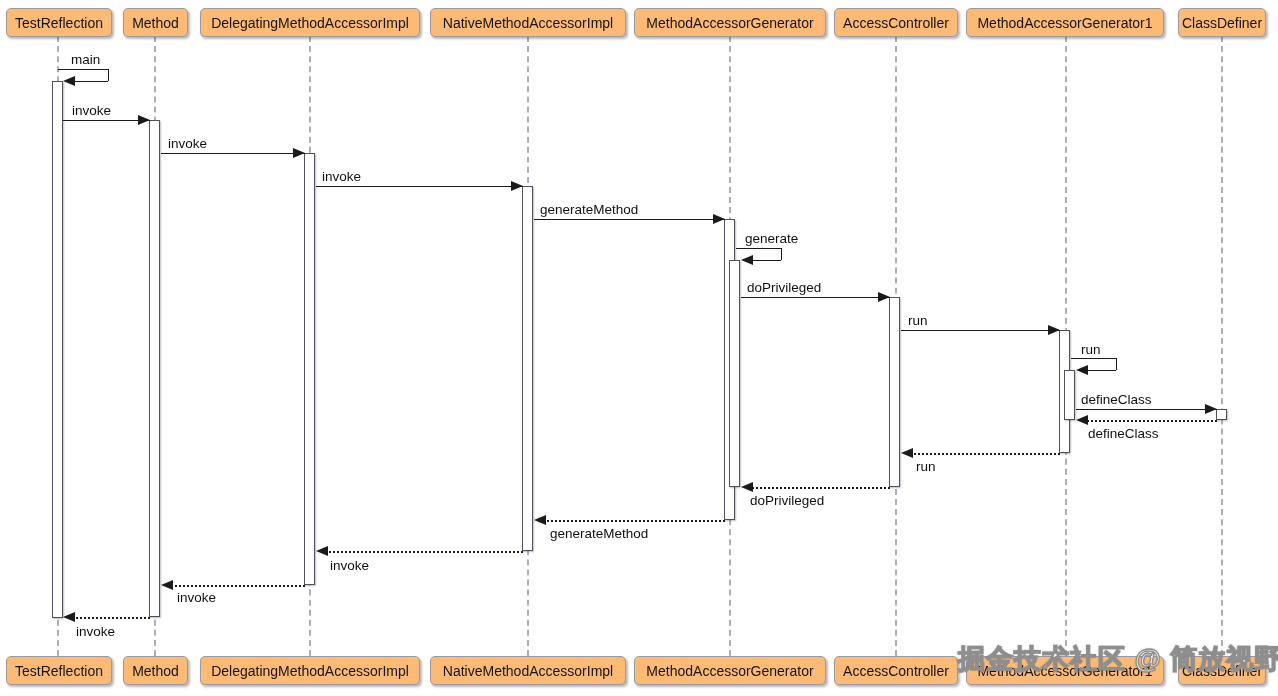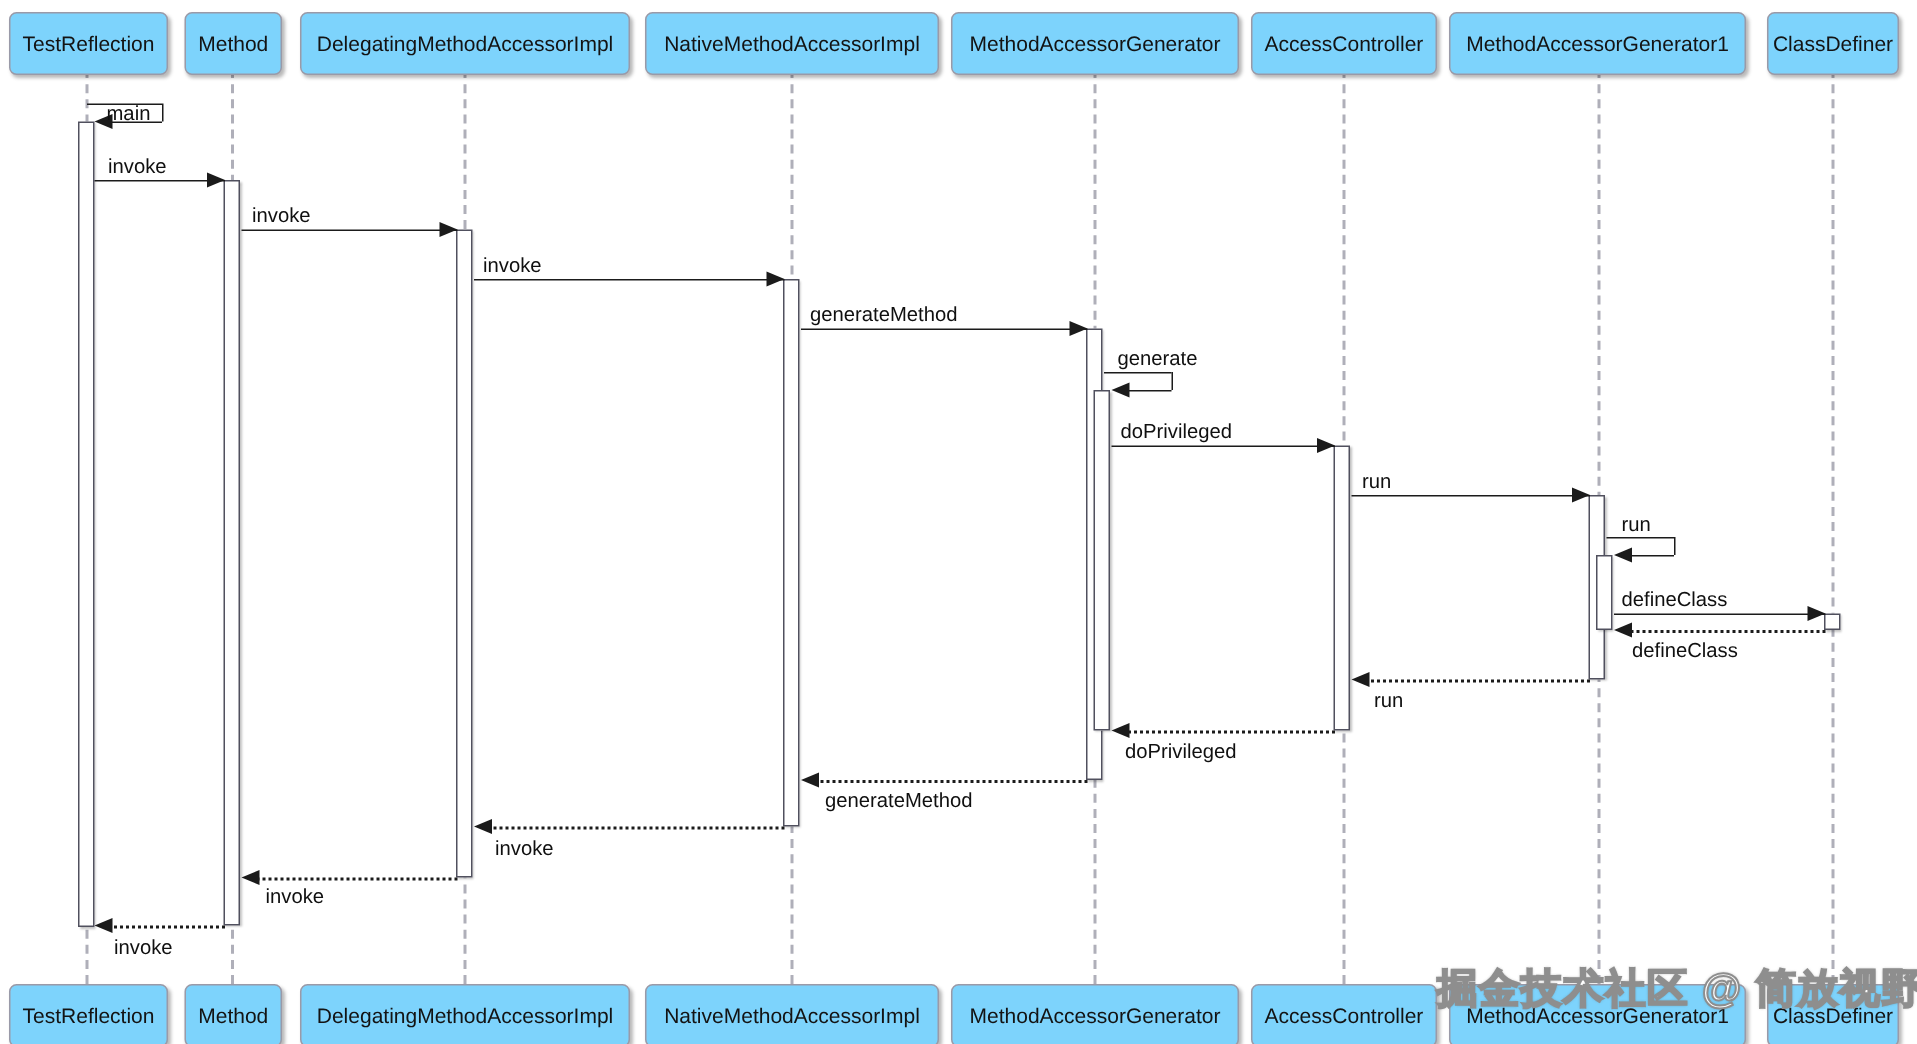--- a/index.html
+++ b/index.html
@@ -1,19 +1,19 @@
 <!DOCTYPE html>
 <html><head>
 <meta charset="utf-8">
 <style>
   html,body{margin:0;padding:0;background:#fff;}
   .stage{position:relative;width:1278px;height:696px;background:#fff;
          font-family:"Liberation Sans",sans-serif;overflow:hidden;}
   
-  .pbox{position:absolute;height:42px;box-sizing:border-box;background:#7dd3fc;
+  .pbox{position:absolute;height:29px;box-sizing:border-box;background:#fdba74;
         border:1.5px solid #9A9AA8;border-radius:5px;
         box-shadow:1.5px 2px 2.5px rgba(0,0,0,.28);
         display:flex;align-items:center;justify-content:center;
         font-size:14px;color:#131313;white-space:nowrap;z-index:10;}
   
   .lifeline{position:absolute;top:36px;height:620px;width:0;
             border-left:2px dashed #AFAFB9;z-index:0;}
   
   .act{position:absolute;box-sizing:border-box;width:11px;background:#fff;
        border:1.5px solid #50505E;box-shadow:1px 1px 1.5px rgba(0,0,0,.25);z-index:2;}
@@ -55,21 +55,21 @@
   <div class="act" style="left:729px;top:260px;height:227px"></div>
   <div class="act" style="left:889px;top:297px;height:190px"></div>
   <div class="act" style="left:1059px;top:330px;height:123px"></div>
   <div class="act" style="left:1064px;top:370px;height:50px"></div>
   <div class="act" style="left:1216px;top:409px;height:11px"></div>
 
   <div class="mline" style="left:58px;top:69px;width:50px"></div>
   <div class="vseg" style="left:108px;top:69px;height:12px"></div>
   <div class="mline" style="left:70px;top:81px;width:38px"></div>
   <div class="ar l" style="left:63px;top:76px"></div>
-  <div class="mlabel" style="left:71px;top:68px">main</div>
+  <div class="mlabel" style="left:71px;top:52px">main</div>
 
   <div class="mline" style="left:63px;top:120px;width:87px"></div>
   <div class="ar r" style="left:138px;top:115px"></div>
   <div class="mlabel" style="left:72px;top:103px">invoke</div>
 
   <div class="mline" style="left:161px;top:153px;width:144px"></div>
   <div class="ar r" style="left:293px;top:148px"></div>
   <div class="mlabel" style="left:168px;top:136px">invoke</div>
 
   <div class="mline" style="left:316px;top:186px;width:207px"></div>

